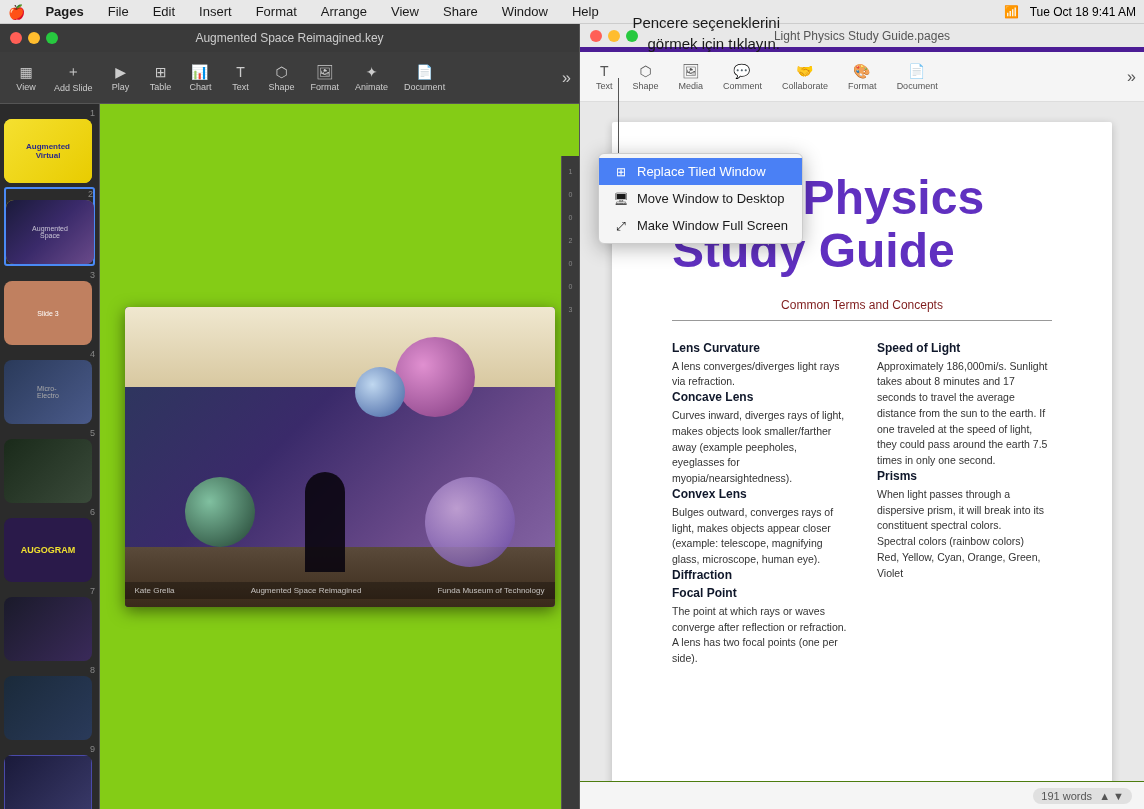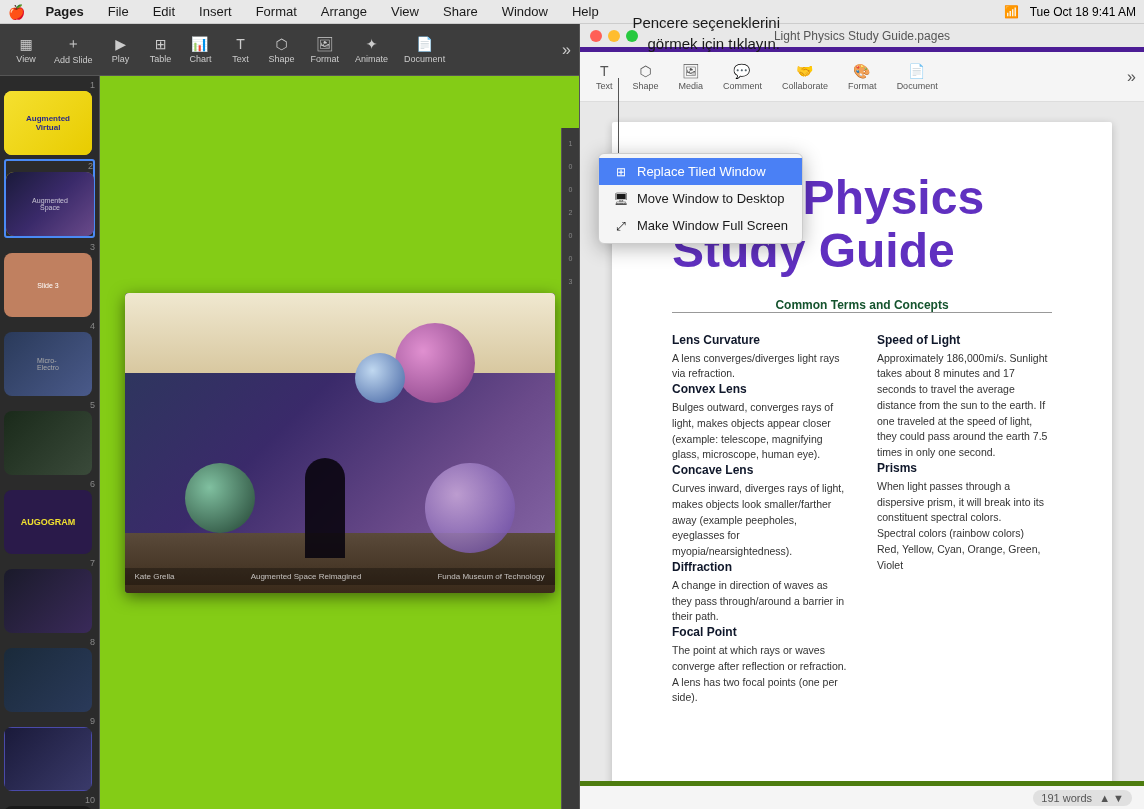--- a/index.html
+++ b/index.html
@@ -290,24 +290,24 @@
     .doc-title {
       font-size: 48px;
       font-weight: bold;
       color: #6030c0;
       line-height: 1.1;
       margin-bottom: 20px;
     }
 
     .doc-subtitle {
       font-size: 12px;
-      font-weight: bold;
+      font-weight: normal;
       text-align: center;
-      margin-bottom: 0;
-      color: #14532d;
+      margin-bottom: 8px;
+      color: #7f1d1d;
     }
 
     .doc-divider {
       border: none;
       border-top: 1px solid #999;
       margin-bottom: 20px;
     }
 
     .doc-columns {
       display: flex;
@@ -328,21 +328,21 @@
     .term-title:first-child { margin-top: 0; }
     .term-body {
       font-size: 10.5px;
       color: #333;
       line-height: 1.5;
     }
 
     .pages-footer {
       height: 28px;
       background: #f5f5f5;
-      border-top: 5px solid #4d7c0f;
+      border-top: 1px solid #4d7c0f;
       display: flex;
       align-items: center;
       justify-content: flex-end;
       padding: 0 12px;
       gap: 4px;
     }
     .word-count-badge {
       background: #e0e0e0;
       border-radius: 10px;
       padding: 2px 8px;
@@ -435,20 +435,26 @@
 
 <div class="callout">
   <span>Pencere seçeneklerini görmek için tıklayın.</span>
 </div>
 <div class="callout-line"></div>
 
 <div class="main-area">
 
   <div class="keynote-window">
 
+    <div class="window-titlebar">
+      <span class="traffic-light tl-red"></span>
+      <span class="traffic-light tl-yellow"></span>
+      <span class="traffic-light tl-green"></span>
+      <span class="window-title">Augmented Space Reimagined.key</span>
+    </div>
 
     <div class="keynote-toolbar">
       <div class="toolbar-item">
         <span class="toolbar-icon">▦</span>
         <span>View</span>
       </div>
       <div class="toolbar-item">
         <span class="toolbar-icon">＋</span>
         <span>Add Slide</span>
       </div>
@@ -668,30 +674,29 @@
         <div class="doc-subtitle">Common Terms and Concepts</div>
         <hr class="doc-divider">
         <div class="doc-columns">
 
           <div class="doc-col">
             <div>
               <div class="term-title">Lens Curvature</div>
               <div class="term-body">A lens converges/diverges light rays via refraction.</div>
             </div>
             <div>
+              <div class="term-title">Concave Lens</div>
+              <div class="term-body">Curves inward, diverges rays of light, makes objects look smaller/farther away (example peepholes, eyeglasses for myopia/nearsightedness).</div>
+            </div>
+            <div>
               <div class="term-title">Convex Lens</div>
               <div class="term-body">Bulges outward, converges rays of light, makes objects appear closer (example: telescope, magnifying glass, microscope, human eye).</div>
             </div>
             <div>
-              <div class="term-title">Concave Lens</div>
-              <div class="term-body">Curves inward, diverges rays of light, makes objects look smaller/farther away (example peepholes, eyeglasses for myopia/nearsightedness).</div>
-            </div>
-            <div>
               <div class="term-title">Diffraction</div>
-              <div class="term-body">A change in direction of waves as they pass through/around a barrier in their path.</div>
             </div>
             <div>
               <div class="term-title">Focal Point</div>
               <div class="term-body">The point at which rays or waves converge after reflection or refraction. A lens has two focal points (one per side).</div>
             </div>
           </div>
 
           <div class="doc-col">
             <div>
               <div class="term-title">Speed of Light</div>

